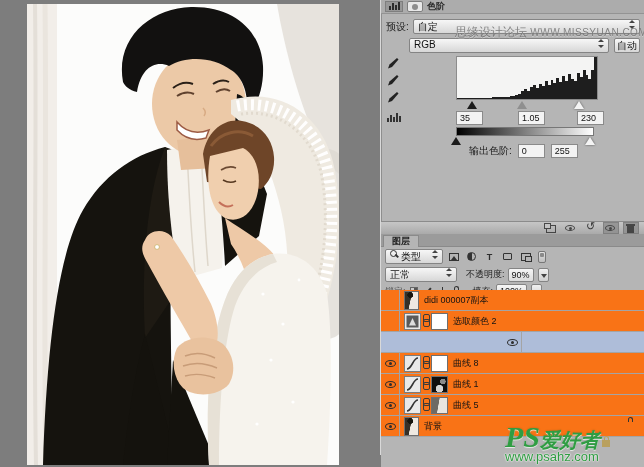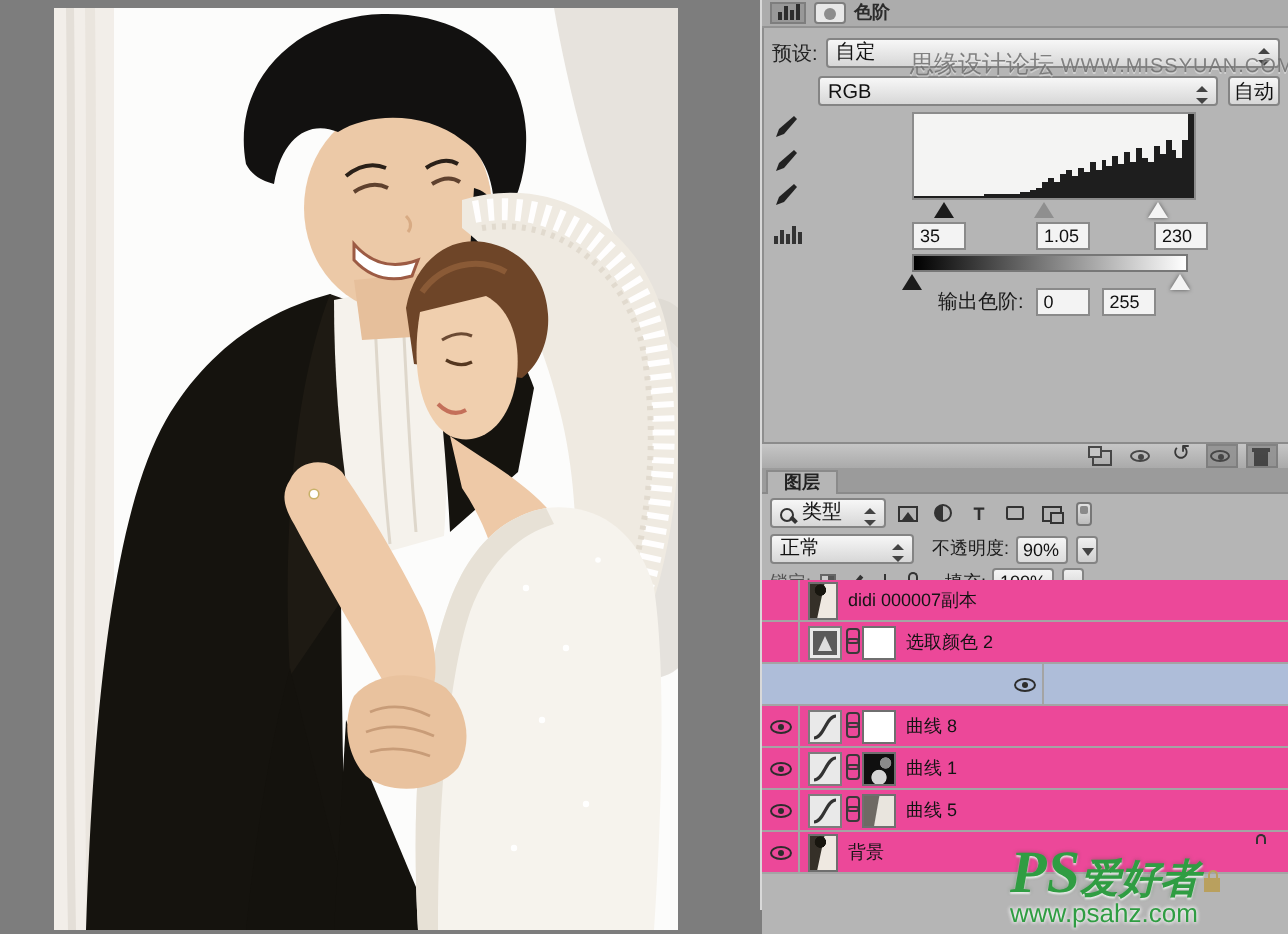--- a/index.html
+++ b/index.html
@@ -17,21 +17,21 @@
             padding-left:4px;background:#acacac;border-bottom:1px solid #939393;}
   .tabico{width:18px;height:11px;border:1px solid #7e7e7e;background:#c6c6c6;display:flex;align-items:flex-end;justify-content:center;gap:1px;padding:1px 2px;}
   .tabico.pressed{background:#989898;}
   .tabico i{display:block;width:2px;background:#2c2c2c;}
   .maskico{width:16px;height:11px;border:1px solid #7e7e7e;background:#e8e8e8;border-radius:2px;position:relative;}
   .maskico::after{content:"";position:absolute;left:4px;top:2px;width:6px;height:6px;border-radius:50%;background:#8d8d8d;}
   .tablabel{font-size:9px;font-weight:bold;color:#2b2b2b;}
   .prow{position:absolute;display:flex;align-items:center;font-size:10px;}
   .plabel{color:#222;margin-right:4px;}
   .pselect{height:15px;background:linear-gradient(#f7f7f7,#d7d7d7);border:1px solid #848484;border-radius:2px;
-           display:flex;align-items:flex-end;padding:0 4px;font-size:10px;color:#111;position:relative;}
+           display:flex;align-items:flex-start;padding:0 4px;font-size:10px;color:#111;position:relative;}
   .pselect .arrows{margin-left:auto;width:7px;height:9px;position:relative;}
   .arrows::before{content:"";position:absolute;left:1px;top:0;border-left:3px solid transparent;border-right:3px solid transparent;border-bottom:3px solid #444;}
   .arrows::after{content:"";position:absolute;left:1px;bottom:0;border-left:3px solid transparent;border-right:3px solid transparent;border-top:3px solid #444;}
   .pbtn{height:15px;background:linear-gradient(#f7f7f7,#d7d7d7);border:1px solid #848484;border-radius:2px;
         display:flex;align-items:center;padding:0 2px;font-size:10px;color:#111;}
   .toolcol{position:absolute;left:5px;top:57px;display:flex;flex-direction:column;gap:4px;}
   .dropper{width:13px;height:13px;}
   .histwrap{position:absolute;left:75px;top:56px;width:142px;height:44px;background:#f4f4f3;border:1px solid #8c8c8c;
             display:flex;align-items:flex-end;overflow:hidden;}
   .hbar{flex:1 0 auto;background:#1e1e1e;margin:0;}
@@ -82,21 +82,21 @@
   .ico-move{width:9px;height:9px;position:relative;}
   .ico-move::before{content:"";position:absolute;left:4px;top:0;width:1.5px;height:9px;background:#333;}
   .ico-move::after{content:"";position:absolute;left:0;top:4px;width:9px;height:1.5px;background:#333;}
   .ico-lock{width:7px;height:6px;background:#333;position:relative;margin-top:3px;}
   .ico-lock::before{content:"";position:absolute;left:1px;top:-4px;width:3px;height:4px;border:1.5px solid #333;border-bottom:none;border-radius:3px 3px 0 0;}
   .valbox{height:14px;background:linear-gradient(#f5f5f5,#dcdcdc);border:1px solid #848484;border-radius:2px;
           font-size:9px;display:flex;align-items:center;padding:0 3px;color:#111;}
   .dropbtn{width:11px;height:14px;background:linear-gradient(#f0f0f0,#cfcfcf);border:1px solid #848484;border-radius:2px;position:relative;margin-left:1px;}
   .dropbtn::after{content:"";position:absolute;left:2px;top:5px;border-left:3px solid transparent;border-right:3px solid transparent;border-top:4px solid #444;}
   .layerlist{position:absolute;left:0;top:56px;width:100%;}
-  .lrow{height:21px;display:flex;align-items:center;border-bottom:1px solid #a4a4a4;background:#ec4899;position:relative;}
+  .lrow{height:21px;display:flex;align-items:center;border-bottom:1px solid #a4a4a4;background:#f97316;position:relative;}
   .lrow.selected{background:#aebdd9;flex-direction:column;}
   .eyebox{width:19px;height:21px;border-right:1px solid #a4a4a4;display:flex;align-items:center;justify-content:center;flex:0 0 auto;}
   .eye{display:none;width:11px;height:7px;border:1px solid #2d2d2d;border-radius:50%;position:relative;}
   .eye.on{display:block;}
   .eye.on::after{content:"";position:absolute;left:3px;top:1px;width:3px;height:3px;border-radius:50%;background:#2d2d2d;}
   .adjwrap{width:17px;height:17px;margin-left:4px;flex:0 0 auto;background:#e9e9e9;border:1px solid #7c7c7c;position:relative;}
   .adjwrap svg{position:absolute;left:0;top:0;display:none;}
   .lrow.type-curves .svg-curves{display:block;}
   .lrow.type-levels .svg-levels{display:block;}
   .lrow.type-selective .svg-selective{display:block;}

